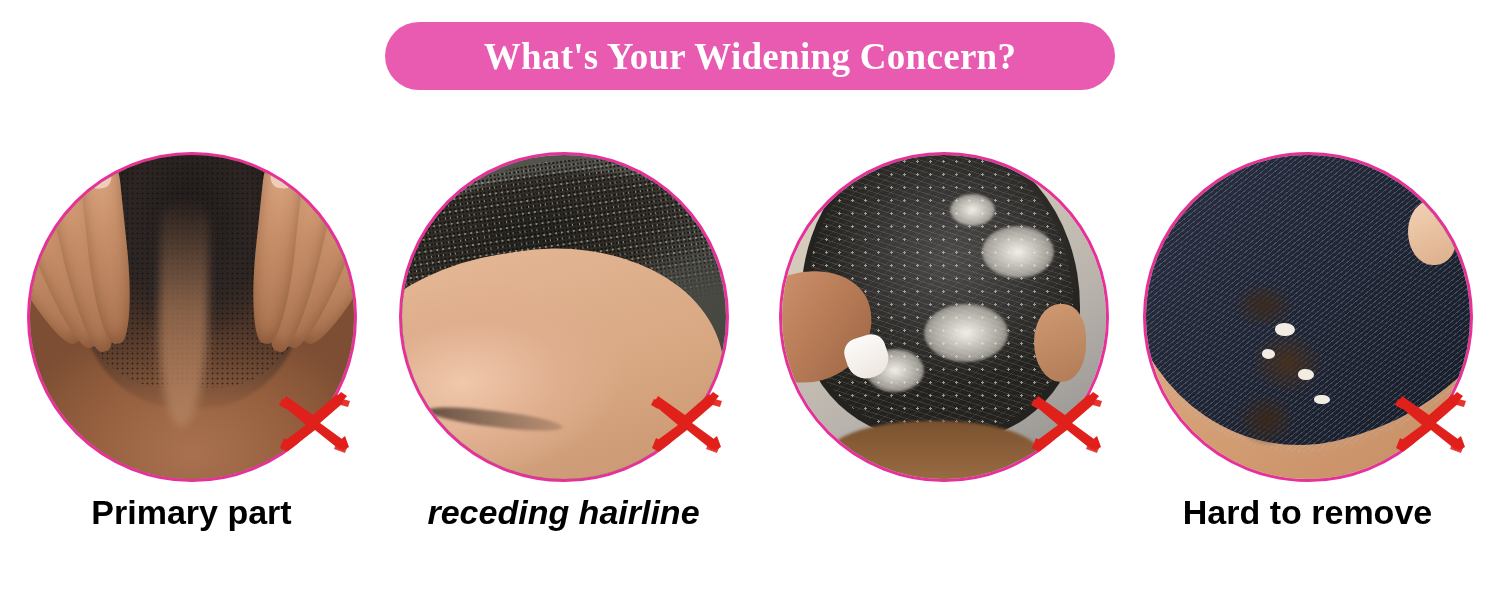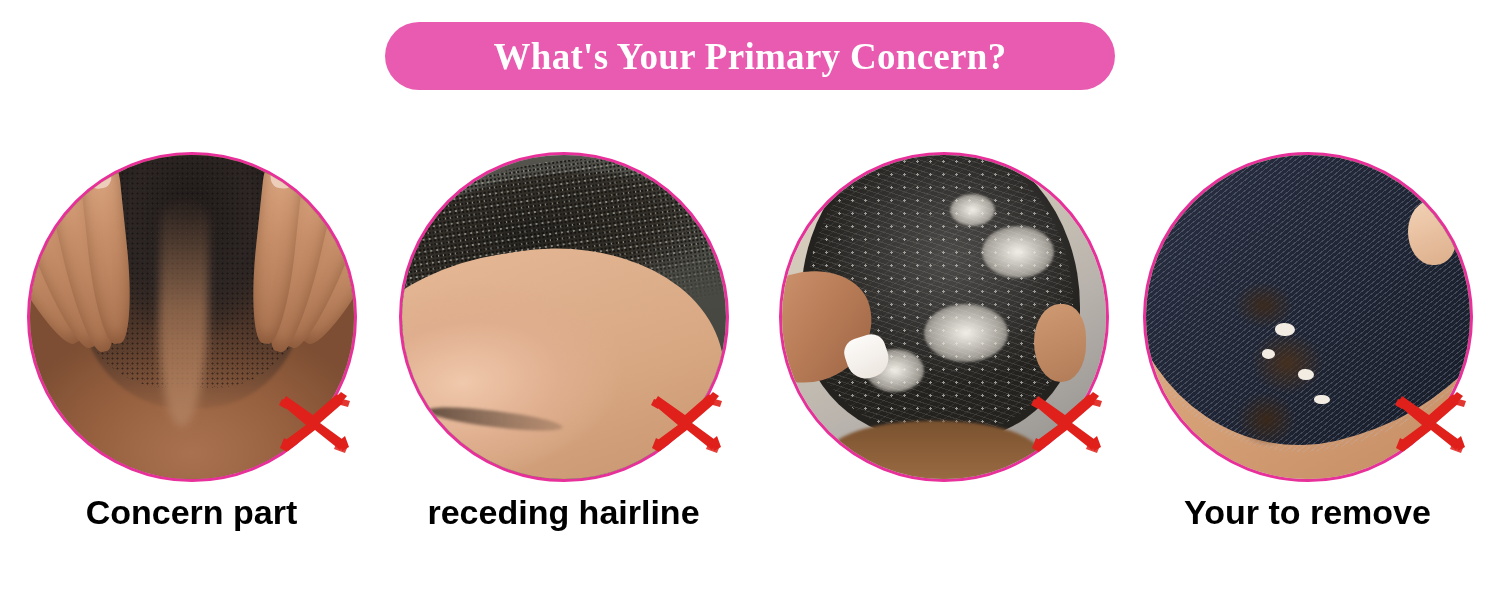--- a/index.html
+++ b/index.html
@@ -345,29 +345,29 @@
     top: 352px;
     width: 100%;
     text-align: center;
     font-family: "Liberation Sans", sans-serif;
     font-weight: bold;
     font-size: 34px;
     line-height: 40px;
     color: #000000;
     white-space: nowrap;
   }
-  .card-2 .card-label { font-weight: bold; }
+  .card-2 .card-label { font-weight: bold; font-style: italic; }
 </style>
 </head>
 <body>
 
 <div class="page">
 
   <div class="header-pill">
-    <div class="header-title">What's Your Primary Concern?</div>
+    <div class="header-title">What's Your Widening Concern?</div>
   </div>
 
   <div class="cards">
 
     <div class="card card-1">
       <div class="circle-wrap">
         <div class="circle">
           <div class="photo">
             <div class="p1-skin"></div>
             <div class="p1-hairmass"></div>
@@ -404,21 +404,21 @@
             <path d="M7 4 L2 12 L27 33 L4 50 L9 59 L36 38 L61 58 L67 50 L41 31 L64 11 L58 2 L34 23 Z"></path>
             <path d="M3 7 L0 13 L7 17 L10 9 Z"></path>
             <path d="M62 0 L57 5 L63 10 L68 4 Z"></path>
             <path d="M66 44 L70 55 L63 59 L60 49 Z"></path>
             <path d="M5 46 L1 56 L8 60 L12 50 Z"></path>
             <path d="M60 6 L71 9 L69 15 L58 12 Z" opacity="0.9"></path>
             <path d="M57 52 L68 56 L66 61 L55 57 Z" opacity="0.85"></path>
           </g>
         </svg>
       </div>
-      <div class="card-label">Concern part</div>
+      <div class="card-label">Primary part</div>
     </div>
 
     <div class="card card-2">
       <div class="circle-wrap">
         <div class="circle">
           <div class="photo">
             <div class="p2-bg"></div>
             <div class="p2-hairline"></div>
             <div class="p2-stubble"></div>
             <div class="p2-forehead"></div>
@@ -491,17 +491,17 @@
             <path d="M7 4 L2 12 L27 33 L4 50 L9 59 L36 38 L61 58 L67 50 L41 31 L64 11 L58 2 L34 23 Z"></path>
             <path d="M3 7 L0 13 L7 17 L10 9 Z"></path>
             <path d="M62 0 L57 5 L63 10 L68 4 Z"></path>
             <path d="M66 44 L70 55 L63 59 L60 49 Z"></path>
             <path d="M5 46 L1 56 L8 60 L12 50 Z"></path>
             <path d="M60 6 L71 9 L69 15 L58 12 Z" opacity="0.9"></path>
             <path d="M57 52 L68 56 L66 61 L55 57 Z" opacity="0.85"></path>
           </g>
         </svg>
       </div>
-      <div class="card-label">Your to remove</div>
+      <div class="card-label">Hard to remove</div>
     </div>
 
   </div>
 </div>
 
 </body></html>

